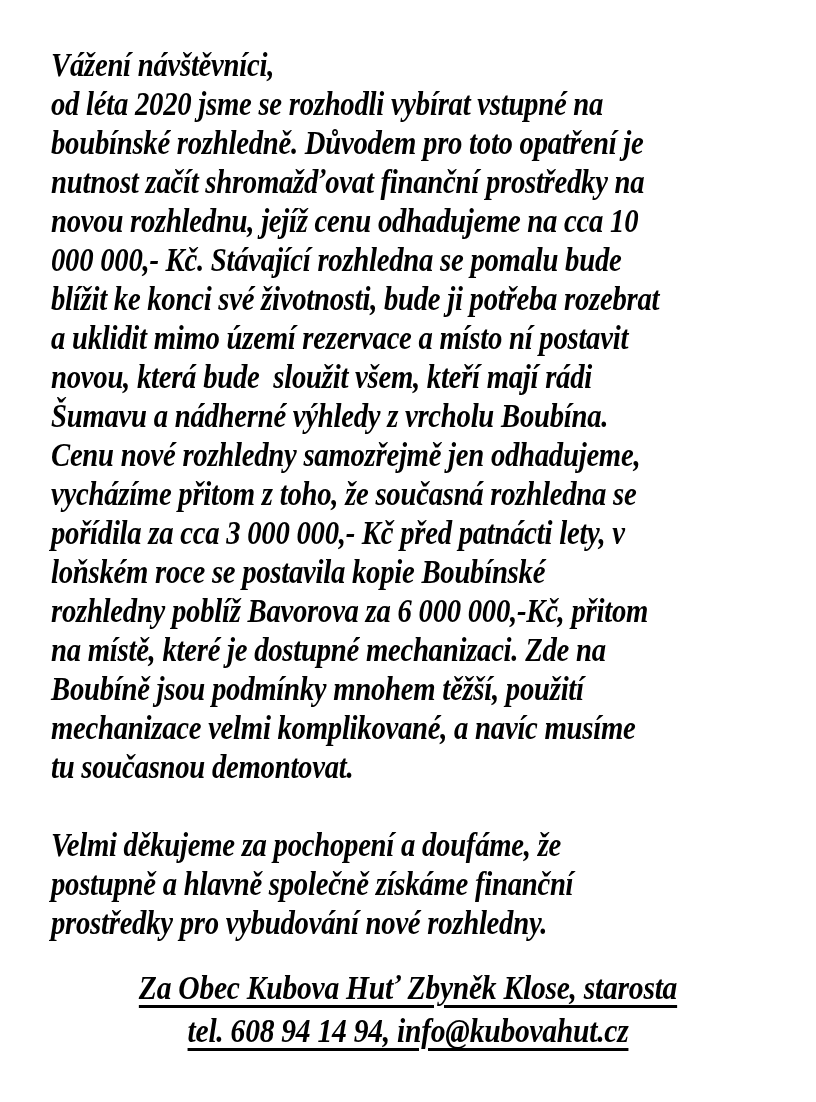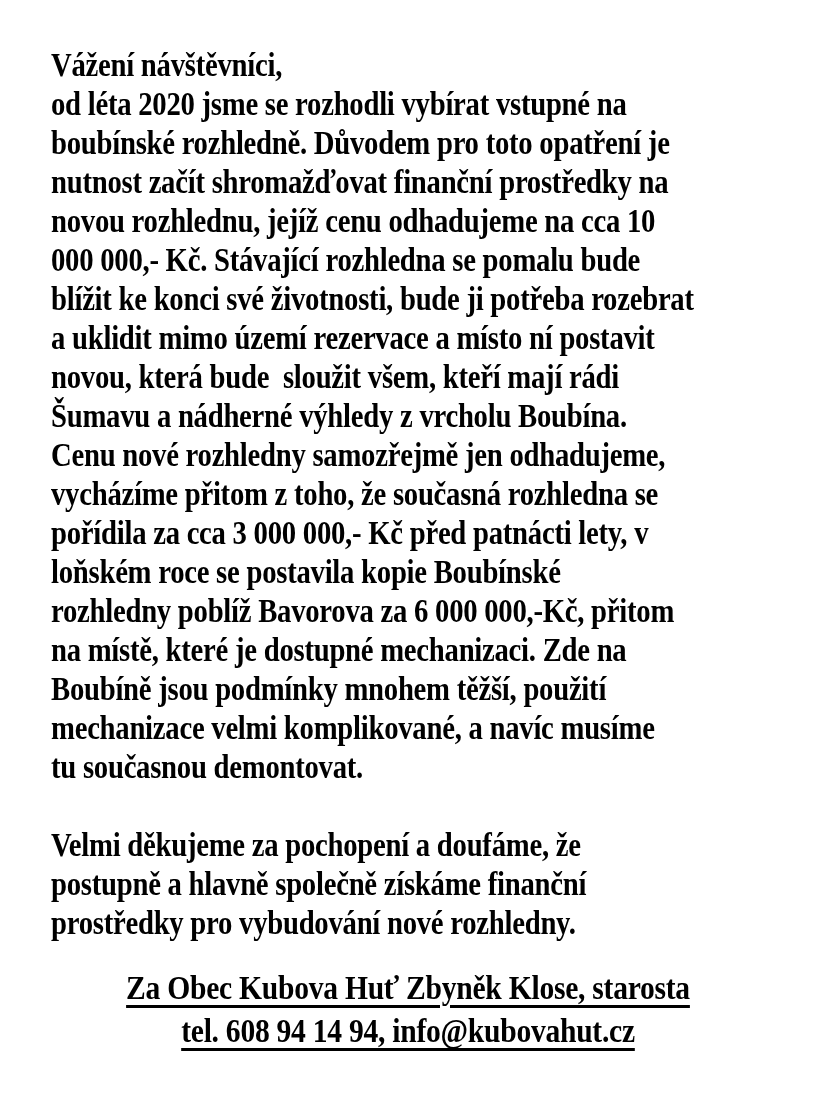--- a/index.html
+++ b/index.html
@@ -9,20 +9,21 @@
   }
   .page {
     position: relative;
     width: 816px;
     height: 1102px;
     background: #ffffff;
     overflow: hidden;
     color: #000000;
     font-family: "Liberation Serif", "DejaVu Serif", serif;
     font-weight: bold;
+    font-style: italic;
   }
   .content {
     position: absolute;
     left: 51px;
     top: 46px;
     width: 764px;
     transform: scaleX(0.87);
     transform-origin: 0 0;
   }
   .line {

